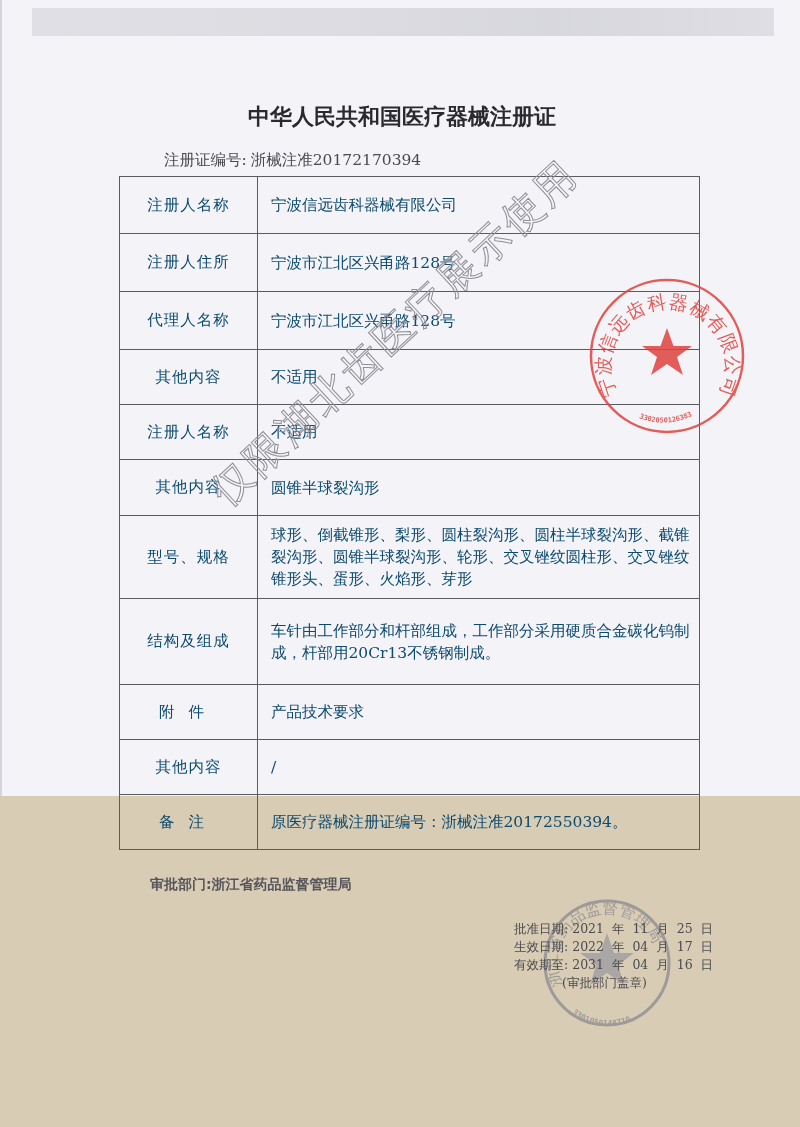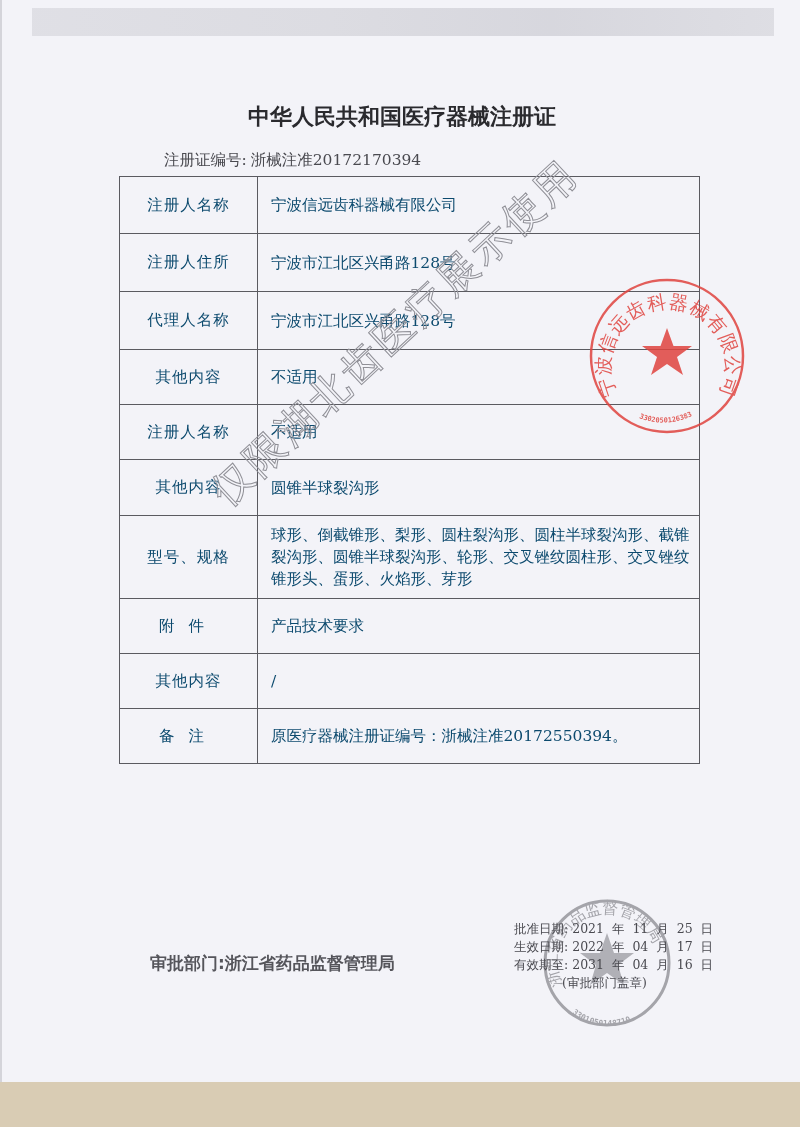--- a/index.html
+++ b/index.html
@@ -3,21 +3,21 @@
   <meta charset="utf-8">
   <style>
     html, body { margin:0; padding:0; }
     body {
       width:800px; height:1127px; position:relative; overflow:hidden;
       background:#d9ccb4;
       font-family: "DejaVu Serif", "Liberation Serif", serif;
       color:#3a3a3e;
     }
     .page {
-      position:absolute; left:0; top:0; width:800px; height:1082px;
+      position:absolute; left:0; top:0; width:800px; height:796px;
       background:#f3f3f8;
       border-left:2px solid #d4d4da;
       box-sizing:border-box;
     }
     .top-strip {
       position:absolute; left:30px; top:8px; width:742px; height:28px;
       background:linear-gradient(90deg,#dcdce2,#d8d8de 40%,#d2d2d9 70%,#dadae0);
       opacity:.85;
     }
     .title {
@@ -35,21 +35,21 @@
     }
     table.cert td {
       border:1.5px solid #5a5a60;
       font-size:15.5px; color:#0c4a6e;
       vertical-align:middle;
     }
     table.cert td.lab { width:135px; text-align:center; letter-spacing:1px; }
     table.cert td.val { padding-left:13px; padding-right:8px; line-height:22px; }
     .wide-lab { letter-spacing:14px !important; }
     .footer-left {
-      position:absolute; left:148px; top:952px; font-size:17px; font-weight:bold;
+      position:absolute; left:148px; top:876px; font-size:14px; font-weight:bold;
       color:#55555b; font-family:"DejaVu Sans", sans-serif;
     }
     .dates {
       position:absolute; left:492px; top:920px; font-size:12.5px; color:#4a4a50; line-height:18px;margin-left:20px;
     }
     .dates .row { white-space:pre; }
     .dates .caption { padding-left:48px; }
     .stamp { position:absolute; pointer-events:auto; }
     .watermark {
       position:absolute; left:216px; top:470px;
@@ -95,20 +95,24 @@
       <td class="val">不适用</td>
     </tr>
     <tr style="height:56px">
       <td class="lab">其他内容</td>
       <td class="val">圆锥半球裂沟形</td>
     </tr>
     <tr style="height:83px">
       <td class="lab">型号、规格</td>
       <td class="val">球形、倒截锥形、梨形、圆柱裂沟形、圆柱半球裂沟形、截锥裂沟形、圆锥半球裂沟形、轮形、交叉锉纹圆柱形、交叉锉纹锥形头、蛋形、火焰形、芽形</td>
     </tr>
+    <tr style="height:86px">
+      <td class="lab">结构及组成</td>
+      <td class="val">车针由工作部分和杆部组成，工作部分采用硬质合金碳化钨制成，杆部用20Cr13不锈钢制成。</td>
+    </tr>
     <tr style="height:55px">
       <td class="lab wide-lab">附件</td>
       <td class="val">产品技术要求</td>
     </tr>
     <tr style="height:55px">
       <td class="lab">其他内容</td>
       <td class="val">/</td>
     </tr>
     <tr style="height:55px">
       <td class="lab wide-lab">备注</td>

